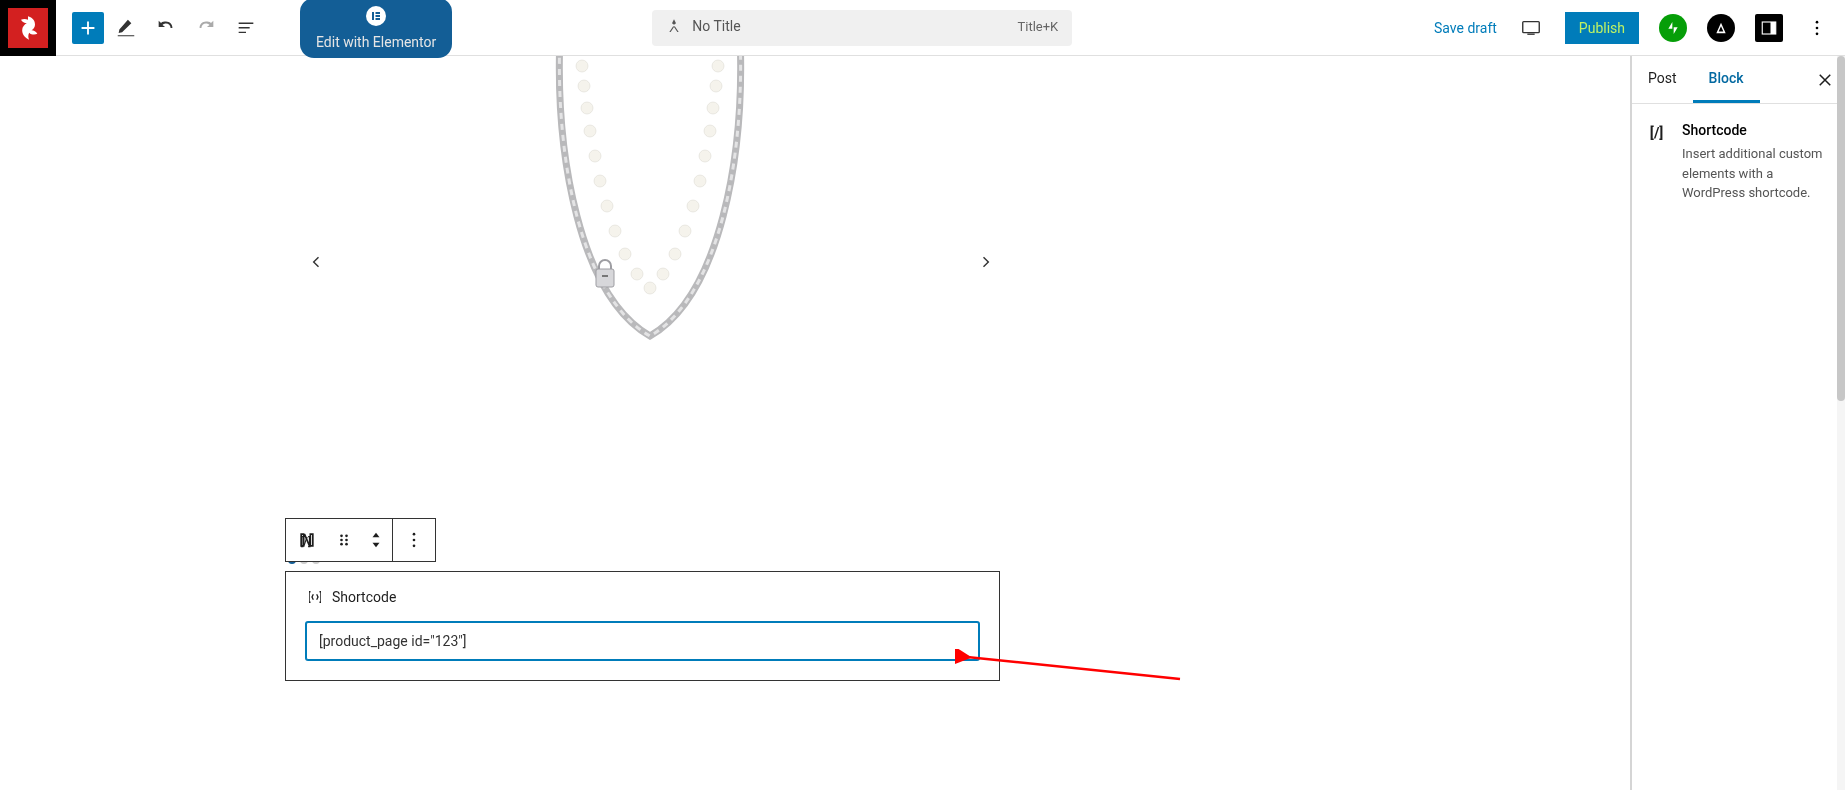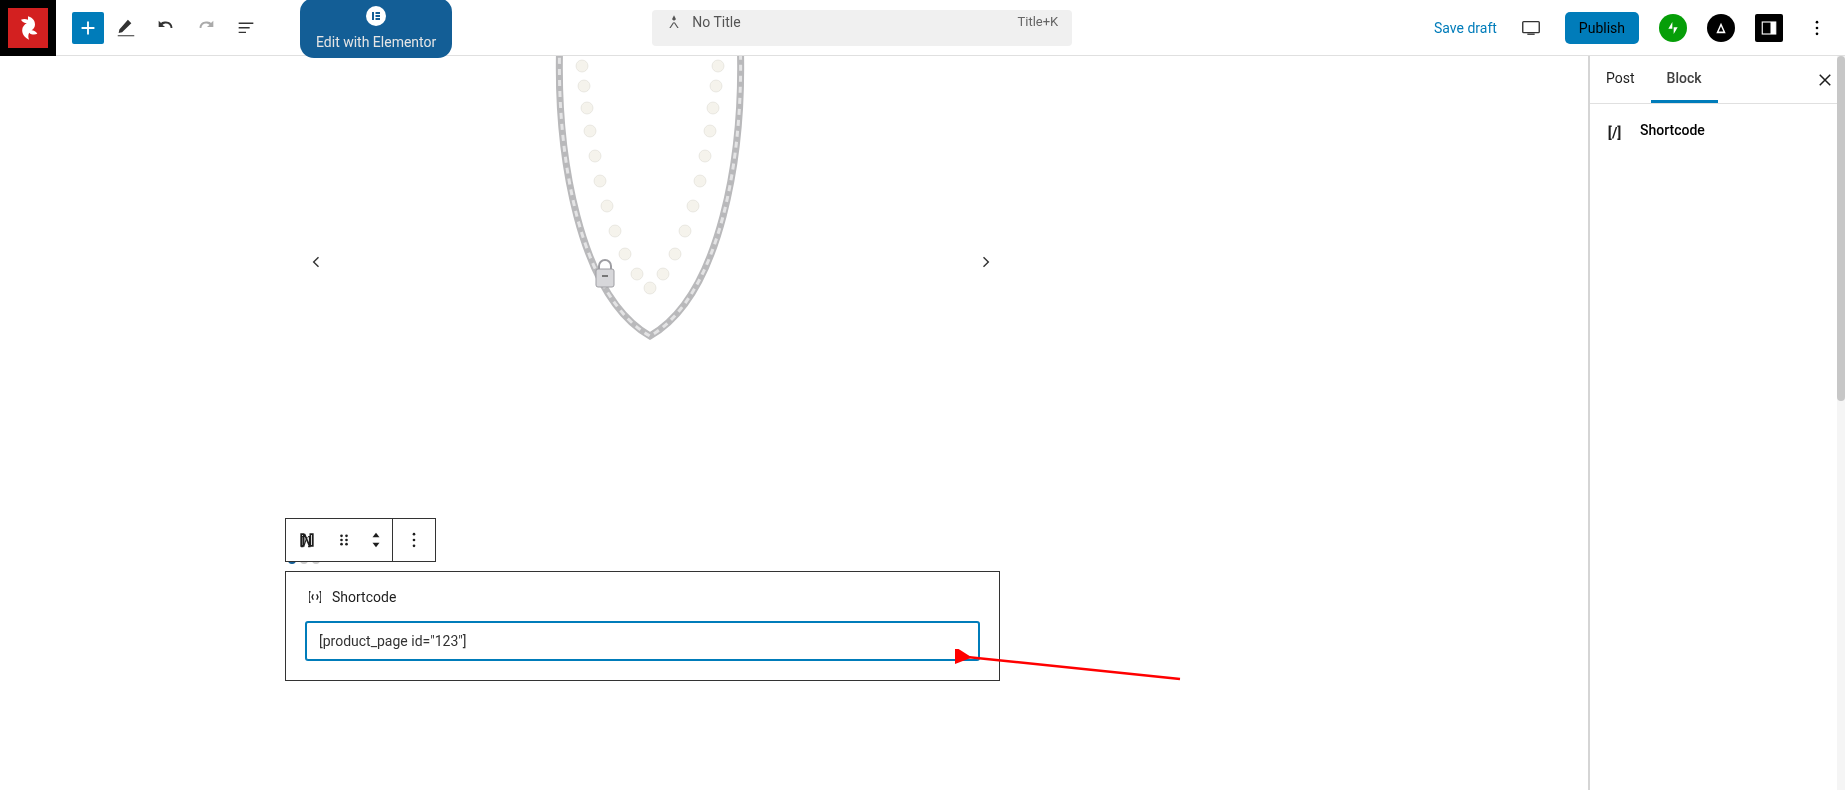--- a/index.html
+++ b/index.html
@@ -11,27 +11,27 @@
     .logo-inner { width: 40px; height: 40px; background: #d32020; display:flex; align-items:center; justify-content:center; }
     .logo-inner svg { width: 28px; height: 28px; fill: #fff; }
     .add-btn { width: 32px; height: 32px; background: #007cba; border-radius: 2px; display:flex; align-items:center; justify-content:center; margin-left: 16px; cursor:pointer; }
     .add-btn svg { width: 22px; height: 22px; fill:#fff; }
     .tool-icon { width: 36px; height: 36px; display:flex; align-items:center; justify-content:center; margin-left:4px; cursor:pointer; color:#333; }
     .tool-icon.muted { color:#aaa; }
     .tool-icon svg { width:22px; height:22px; fill:currentColor; }
     .elementor-btn { background:#135e96; color:#e5e5e5; border:none; border-radius:14px; padding:8px 16px; font-size:14px; display:flex; align-items:center; gap:8px; margin-left:36px; cursor:pointer;flex-direction:column; }
     .elementor-btn .e-icon { width:20px; height:20px; border-radius:50%; background:#fff; display:flex; align-items:center; justify-content:center; }
     .elementor-btn .e-icon svg{fill:#135e96;width:12px;height:12px;}
-    .title-bar { flex:0 0 auto; margin:0 auto; background:#f0f0f0; border-radius:4px; height:36px; width:420px; display:flex; align-items:flex-start; padding:4px 14px; gap:10px; color:#555; font-size:14px; position:relative; }
+    .title-bar { flex:0 0 auto; margin:0 auto; background:#f0f0f0; border-radius:4px; height:36px; width:420px; display:flex; align-items:flex-end; padding:12px 14px; gap:10px; color:#555; font-size:14px; position:relative; }
     .title-bar .pen { width:16px; height:16px; }
     .title-bar .shortcut { position:absolute; right:14px; color:#666; font-size:13px; }
     .right-tools { margin-left:auto; display:flex; align-items:center; gap:20px; padding-right:14px; }
     .save-draft { color:#007cba; background:none; border:none; font-size:14px; cursor:pointer; }
     .preview-icon { width:28px; height:28px; display:flex; align-items:center; justify-content:center; cursor:pointer; }
-    .publish-btn { background:#007cba; color:#000000; border:none; border-radius:5px; padding:8px 14px; font-size:14px; cursor:pointer; }
+    .publish-btn { background:#007cba; color:#bef264; border:none; border-radius:0; padding:8px 14px; font-size:14px; cursor:pointer; }
     .circle-icon{width:28px;height:28px;border-radius:50%;display:flex;align-items:center;justify-content:center;cursor:pointer;}
     .jetpack{background:#069e08;}
     .astar{background:#000;}
     .panel-toggle{width:28px;height:28px;background:#000;display:flex;align-items:center;justify-content:center;cursor:pointer;border-radius:2px;}
     .panel-toggle svg{fill:#fff;width:18px;height:18px;}
     .kebab{width:28px;height:28px;display:flex;align-items:center;justify-content:center;cursor:pointer;}
 
     
     .layout { display:flex; height:calc(100% - 56px); position:relative; }
     .canvas { flex:1; overflow:auto; position:relative; height:100%; border-right:1px solid #d5d5d5;}
@@ -59,24 +59,24 @@
     
     .shortcode-card { position:absolute; left:285px; top:515px; width:715px; border:1px solid #333; background:#fff;}
     .sc-header { display:flex; align-items:center; gap:8px; padding:16px 20px 10px; font-size:14px; color:#1e1e1e;}
     .sc-header svg{width:18px;height:18px;}
     .sc-input { margin:6px 20px 20px; border:1px solid #007cba; box-shadow:0 0 0 1px #007cba; padding:10px 12px; font-family: Menlo, monospace; font-size:14px; color:#333; background:#fff; border-radius:2px;}
 
     
     .red-arrow{position:absolute; left:955px; top:593px; pointer-events:none;}
 
     
-    .sidebar { width:256px; border-left:1px solid #d5d5d5; background:#fff; display:flex; flex-direction:column; position:relative;}
+    .sidebar { width:214px; border-left:1px solid #d5d5d5; background:#fff; display:flex; flex-direction:column; position:relative;}
     .tabs { display:flex; border-bottom:1px solid #e0e0e0; align-items:center; }
     .tab { padding:14px 16px; font-size:14px; color:#1e1e1e; cursor:pointer; border-bottom:3px solid transparent; }
-    .tab.active { border-bottom-color:#007cba; font-weight:500; color:#404040;}
+    .tab.active { border-bottom-color:#007cba; font-weight:500; color:#0369a1;}
     .tab.plain{color:#1e1e1e;}
     .close-x { margin-left:auto; width:40px; display:flex; align-items:center; justify-content:center; cursor:pointer; }
     .close-x svg{width:18px;height:18px;}
     .block-info { padding:18px 16px; display:flex; gap:12px;}
     .block-info .icon { flex:0 0 22px;}
     .block-info .title { font-size:14px; font-weight:500; margin-bottom:6px;}
     .block-info .desc { font-size:13px; color:#555; line-height:1.5;}
 
     .side-scroll{position:absolute; right:0; top:0; width:8px; height:100%; background:#f5f5f5;}
     .side-thumb{position:absolute; right:0; top:0; width:8px; height:345px; background:#c7c7c7; border-radius:4px;}
@@ -302,18 +302,19 @@
         </div>
     </div>
     <div class="block-info">
       <div class="icon">
         <svg viewBox="0 0 24 24" width="22" height="22">
             <text x="2" y="17" font-size="16" font-weight="bold" fill="#1e1e1e">[/]</text>
           </svg>
       </div>
       <div>
         <div class="title">Shortcode</div>
+        <div class="desc">Insert additional custom elements with a WordPress shortcode.</div>
       </div>
     </div>
     <div class="side-scroll"></div>
     <div class="side-thumb"></div>
   </div>
 </div>
 
 </body></html>

